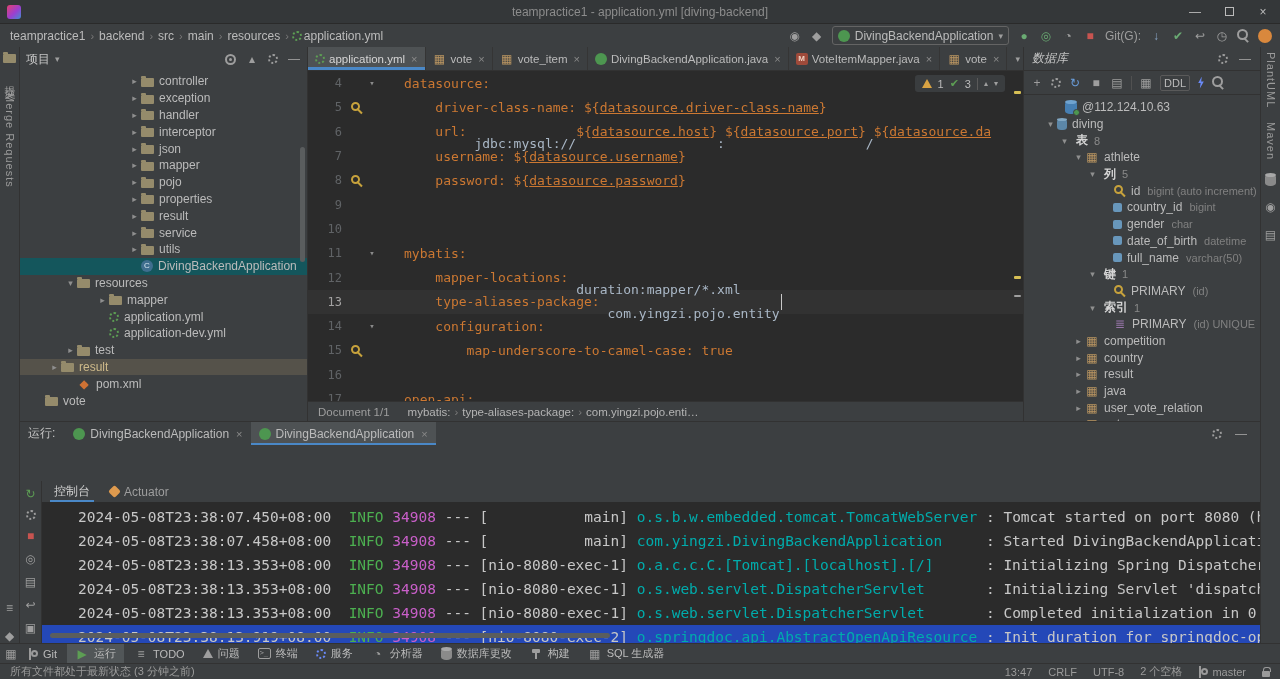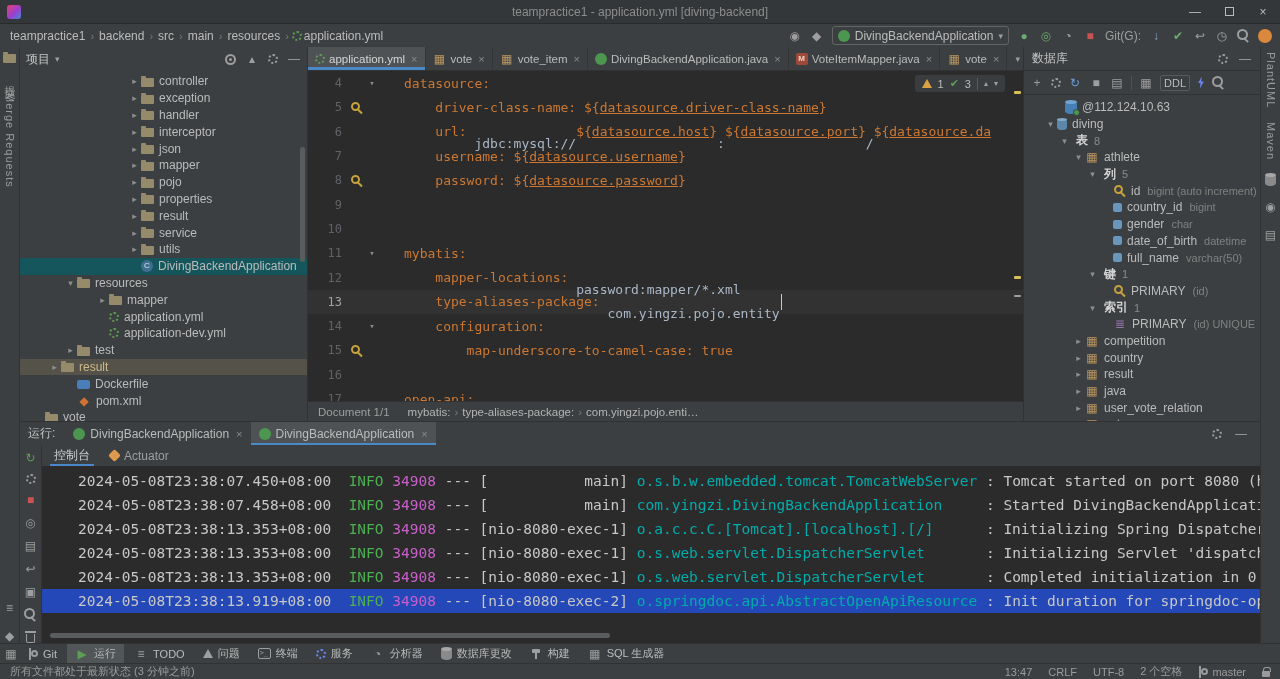--- a/index.html
+++ b/index.html
@@ -84,35 +84,35 @@
 .insw .arr{color:#9e9e9e;font-size:8px;}
 .estripe{position:absolute;top:0;right:0;width:12px;bottom:0;}
 .emark{position:absolute;right:2px;width:7px;height:3px;border-radius:1px;}
 .ebreadcrumb{height:20px;background:#3c3f41;border-top:1px solid #323232;display:flex;align-items:center;padding:0 10px;gap:4px;flex:none;font-size:11.5px;color:#b4b4b4;white-space:nowrap;overflow:hidden;}
 .ecrumb-item.first{margin-right:14px;color:#9e9e9e;}
 .ecrumb-sep{color:#7a7a7a;}
 
 
 .dbpanel{width:237px;flex:none;background:#3c3f41;border-left:1px solid #323232;display:flex;flex-direction:column;overflow:hidden;}
 .dbtabs{height:24px;border-bottom:1px solid #323232;display:flex;align-items:center;padding:0 8px;gap:6px;flex:none;}
-.dbtabs .dbtitle{color:#c5c5c5;}
+.dbtabs .dbtitle{color:#c5c5c5;font-style:italic;}
 .dbtabs .sp,.runhead .sp{flex:1;}
 .dbtool{height:24px;display:flex;align-items:center;gap:7px;padding:0 6px;border-bottom:1px solid #323232;flex:none;}
 .vsep{width:1px;height:14px;background:#515151;}
 .ddl{color:#bbb;font-size:11px;border:1px solid #5a5a5a;border-radius:2px;padding:0 3px;line-height:14px;}
 .dbtree{flex:1;overflow:hidden;padding-top:4px;}
 .dbrow{height:16.7px;display:flex;align-items:center;white-space:nowrap;overflow:hidden;padding-left:8px;}
 .dbrow .chev{width:13px;flex:none;color:#8f8f8f;font-size:9px;text-align:center;}
 .dbrow .dlabel{color:#bbb;margin-left:5px;}
 .dbrow .dlabel.bold{color:#d5d5d5;font-weight:bold;}
 .dbrow .dcount{color:#8a8a8a;margin-left:6px;font-size:11px;}
 .dbrow .dtype{color:#808080;margin-left:7px;font-size:11px;}
 
 
-.runpanel{flex:1;background:#3c3f41;border-top:1px solid #323232;display:flex;flex-direction:column;min-height:0;}
+.runpanel{flex:1;background:#3c3f41;border-top:1px solid #323232;display:flex;flex-direction:column;min-height:0;gap:36px;}
 .runhead{height:23px;display:flex;align-items:stretch;flex:none;padding-left:8px;gap:2px;}
 .runlabel{color:#c5c5c5;display:flex;align-items:center;margin-right:8px;}
 .runtab{display:flex;align-items:center;gap:5px;padding:0 8px;color:#bbb;position:relative;white-space:nowrap;}
 .runtab.active{background:#4e5254;}
 .runtab.active::after{content:"";position:absolute;left:0;right:0;bottom:0;height:2px;background:#4a88c7;}
 .runhead .hicons{display:flex;align-items:center;gap:12px;padding-right:12px;}
 .runbody{flex:1;display:flex;min-height:0;}
 .runstrip{width:22px;flex:none;display:flex;flex-direction:column;align-items:center;gap:9px;padding-top:6px;border-right:1px solid #323232;overflow:hidden;}
 .runmain{flex:1;display:flex;flex-direction:column;min-width:0;}
 .subtabs{height:21px;display:flex;align-items:center;gap:4px;padding-left:4px;flex:none;}
@@ -354,25 +354,20 @@
                 <span class="ic ic-folder"></span>
                 <span class="tlabel">test</span>
               </div>
               <div class="trow sel-gray" style="padding-left: 28px;">
                 <span class="chev">▸</span>
                 <span class="ic ic-folder"></span>
                 <span class="tlabel">result</span>
               </div>
               <div class="trow" style="padding-left: 44px;">
                 <span class="chev"></span>
-                <span class="ic ic-docker"></span>
-                <span class="tlabel">Dockerfile</span>
-              </div>
-              <div class="trow" style="padding-left: 44px;">
-                <span class="chev"></span>
                 <span class="ic icg" style="color: rgb(207, 114, 52);">◆</span>
                 <span class="tlabel">pom.xml</span>
               </div>
               <div class="trow" style="padding-left: 12px;">
                 <span class="chev"></span>
                 <span class="ic ic-folder"></span>
                 <span class="tlabel">vote</span>
               </div>
             </div>
           <div class="pscroll"></div>
@@ -463,21 +458,21 @@
                 <div class="eline">
                   <span class="lnum">11</span>
                   <span class="gslot"></span>
                   <span class="fslot">▾</span>
                   <span class="ecode"><span class="s-k">mybatis:</span></span>
                 </div>
                 <div class="eline">
                   <span class="lnum">12</span>
                   <span class="gslot"></span>
                   <span class="fslot"></span>
-                  <span class="ecode"><span class="s-k">    mapper-locations: </span><span class="s-v">password:mapper/*.xml</span></span>
+                  <span class="ecode"><span class="s-k">    mapper-locations: </span><span class="s-v">duration:mapper/*.xml</span></span>
                 </div>
                 <div class="eline cur">
                   <span class="lnum">13</span>
                   <span class="gslot"></span>
                   <span class="fslot"></span>
                   <span class="ecode"><span class="s-k">    type-aliases-package: </span><span class="s-v">com.yingzi.pojo.entity</span><span class="caret"></span></span>
                 </div>
                 <div class="eline">
                   <span class="lnum">14</span>
                   <span class="gslot"></span>

